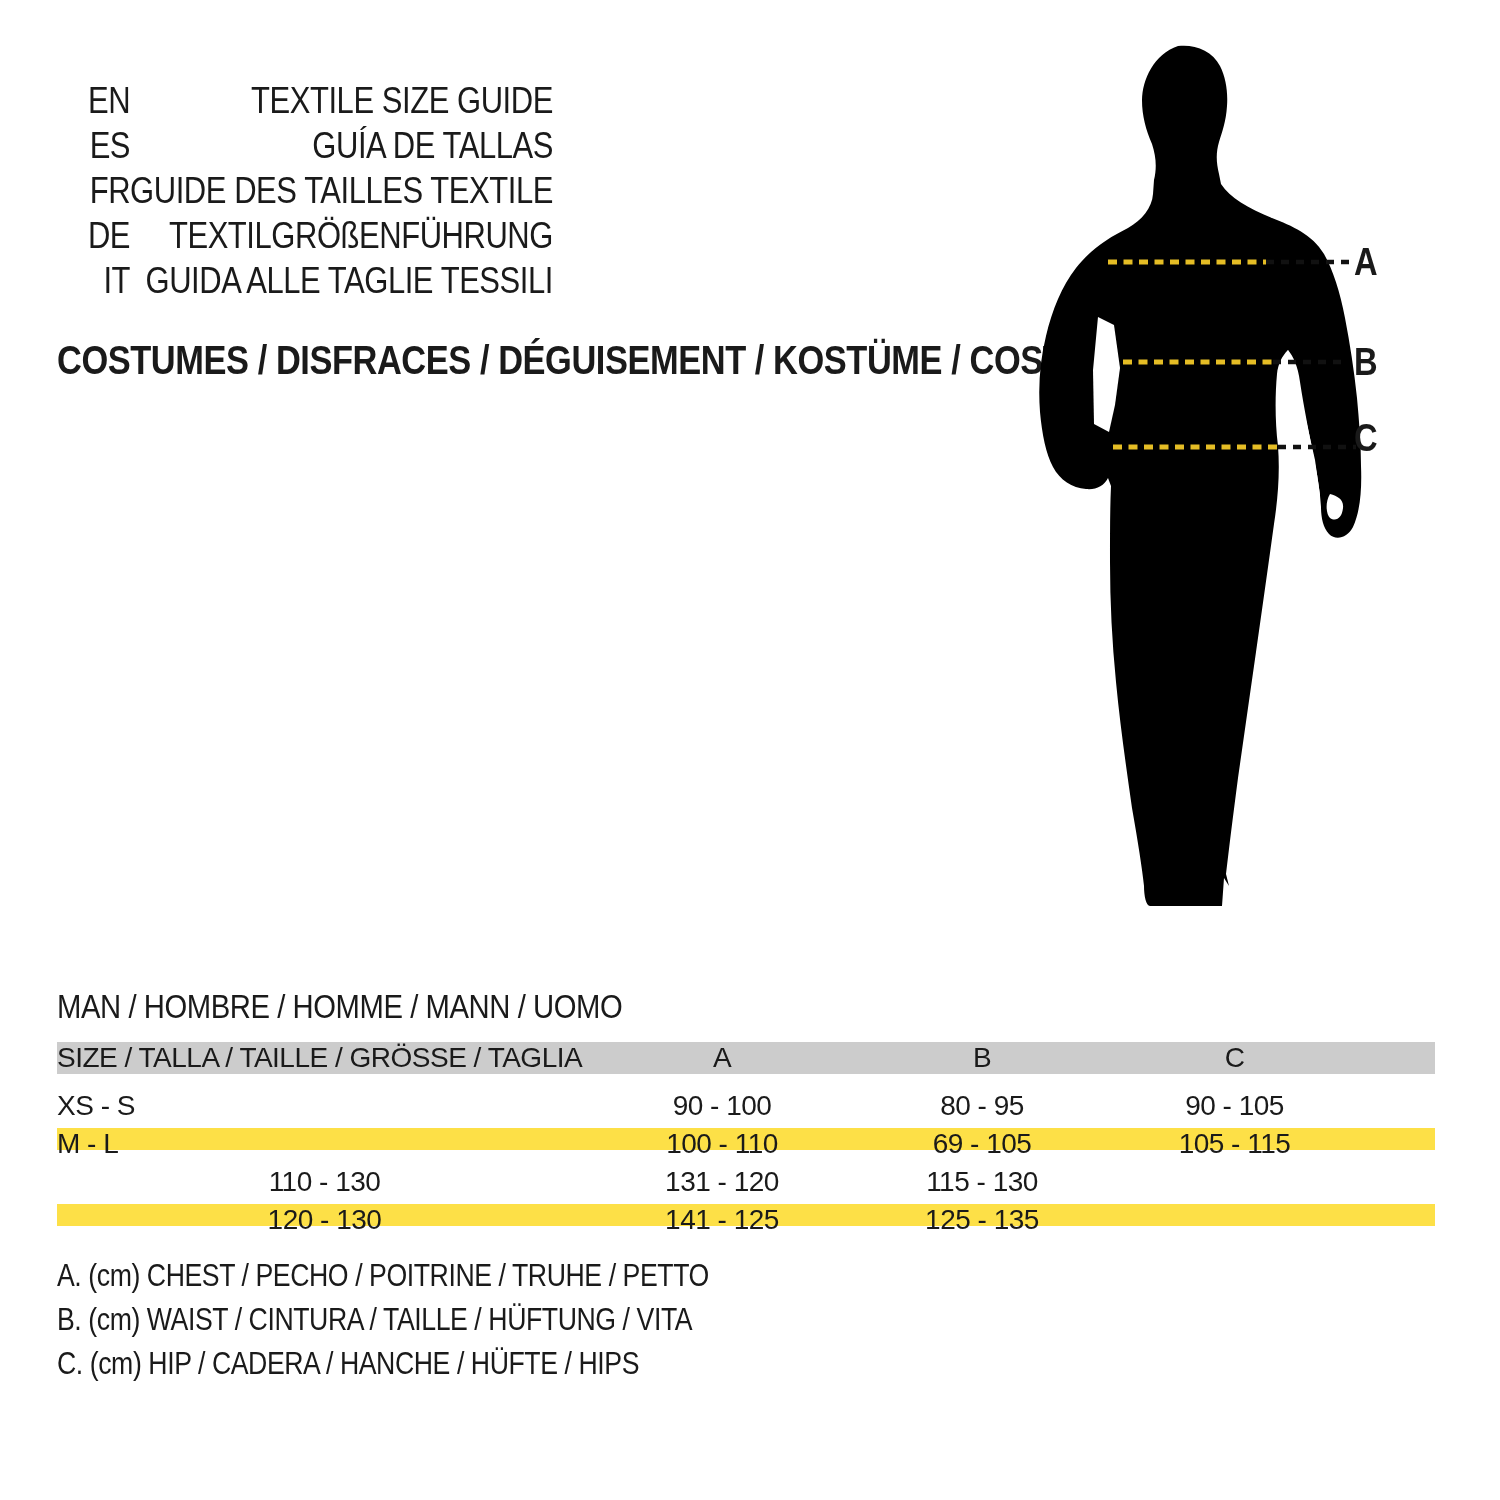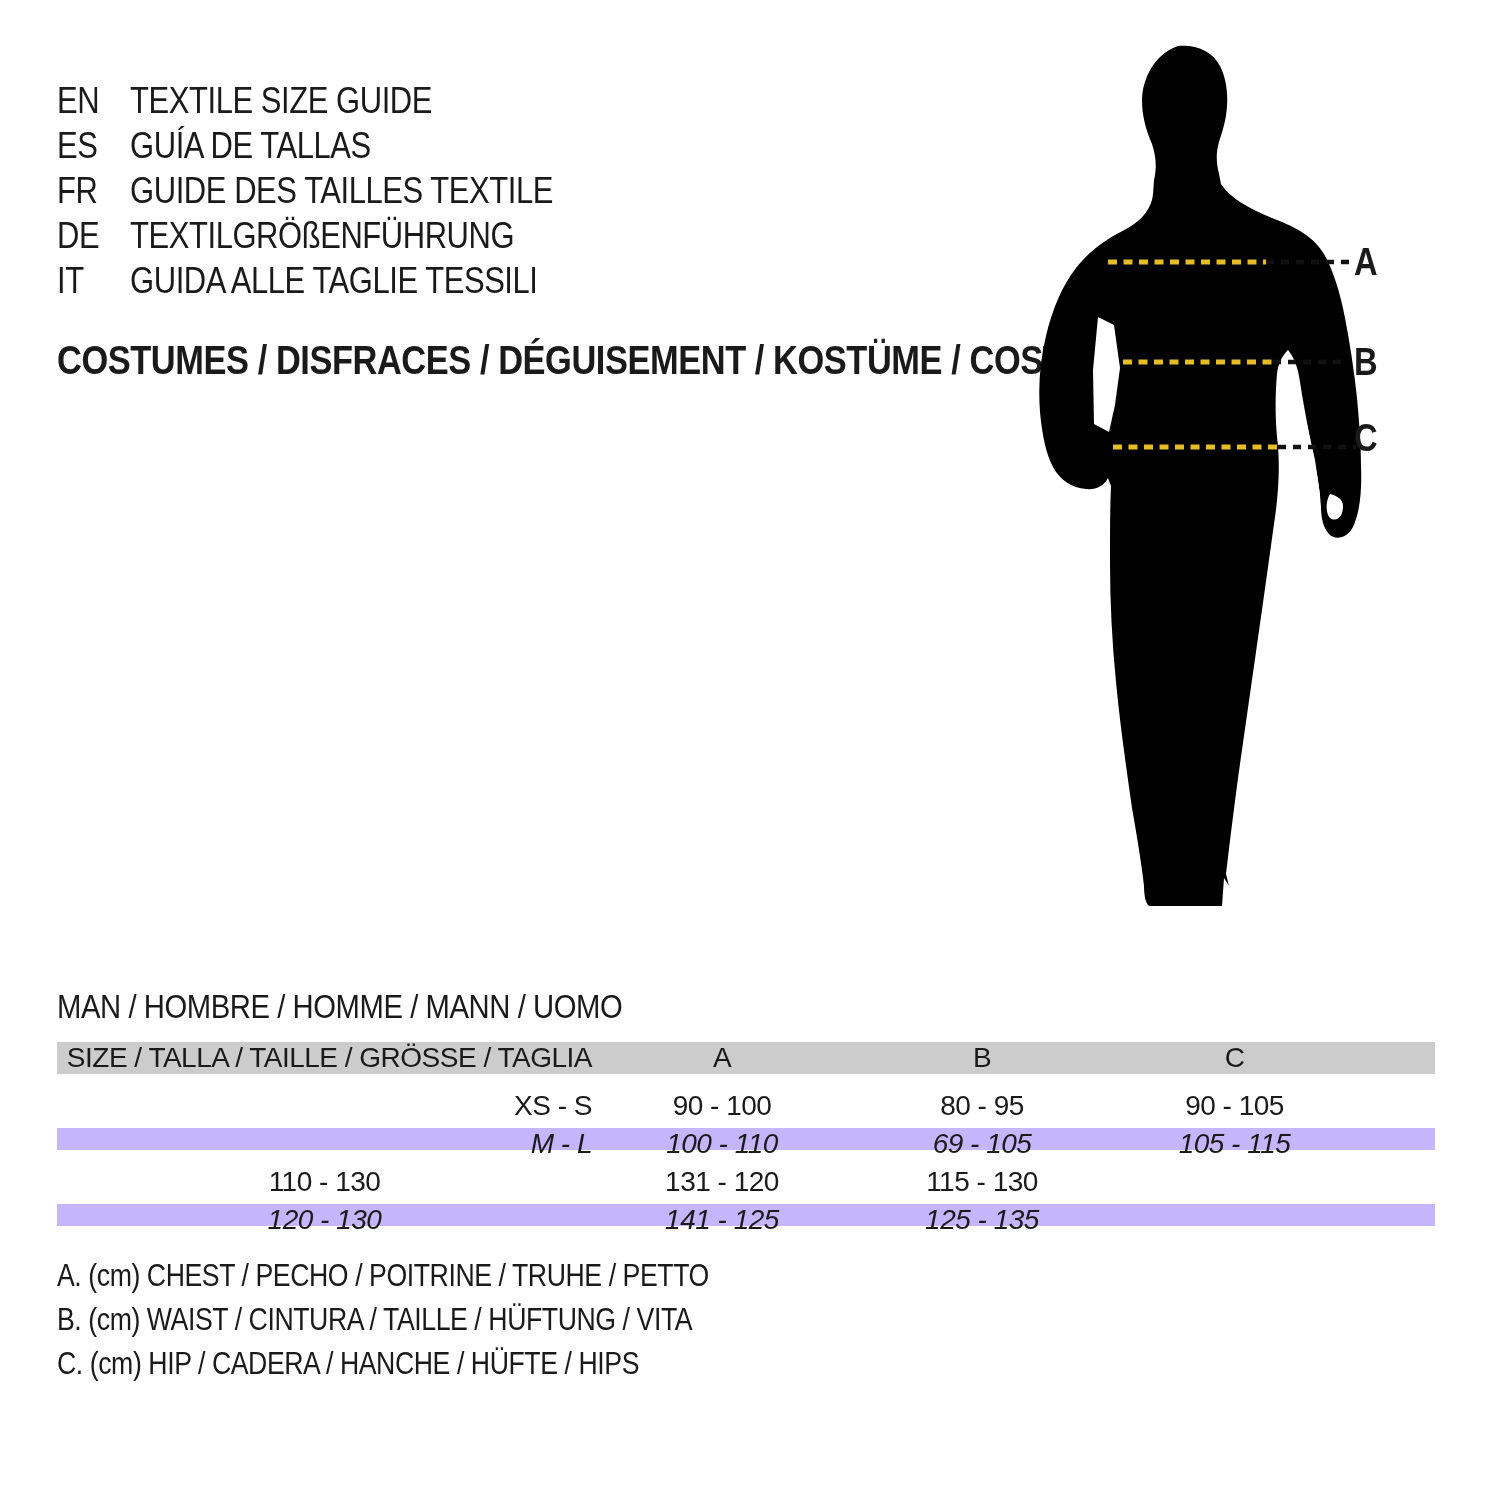--- a/index.html
+++ b/index.html
@@ -4,21 +4,21 @@
 <style>
   html,body{margin:0;padding:0;}
   body{
     width:1500px;height:1500px;position:relative;overflow:hidden;
     background:#ffffff;color:#1a1a1a;
     font-family:"Liberation Sans", sans-serif;
   }
   .condensed{transform:scaleX(0.86);transform-origin:left center;letter-spacing:-0.5px;white-space:nowrap;}
 
   
-  .lang-block{position:absolute;left:57px;top:78px;}
+  .lang-block{position:absolute;left:57px;top:78px;text-align:right;}
   .lang-row{display:flex;height:45px;align-items:center;font-size:36px;font-weight:400;}
   .lang-code{width:85px;flex:0 0 85px;}
   .lang-label{flex:1;}
 
   .category-line{
     position:absolute;left:57px;top:340px;height:40px;line-height:40px;
     font-size:40px;font-weight:700;
   }
 
   
@@ -35,22 +35,22 @@
   .section-title{
     position:absolute;left:57px;top:988px;height:36px;line-height:36px;
     font-size:34px;font-weight:400;
   }
 
   
   .size-table{position:absolute;left:57px;top:1042px;width:1378px;}
   .t-row{display:grid;grid-template-columns:535px 260px 260px 245px 78px;align-items:center;}
   .t-header{height:32px;background:#cccccc;font-size:28px;}
   .t-data{height:22px;font-size:28px;margin-top:16px;}
-  .t-data.alt{background:#c4b5fd;font-style:italic;}
-  .cell-size{padding-left:7px;text-align:right;letter-spacing:-0.5px;white-space:nowrap;}
+  .t-data.alt{background:#fde047;}
+  .cell-size{text-align:left;letter-spacing:-0.5px;white-space:nowrap;}
   .cell-val{text-align:center;letter-spacing:-0.5px;white-space:nowrap;}
 
   
   .legend-block{position:absolute;left:57px;top:1254px;}
   .legend-row{height:44px;line-height:44px;font-size:31px;font-weight:400;}
 </style>
 </head>
 <body>
 
 <div class="lang-block">

